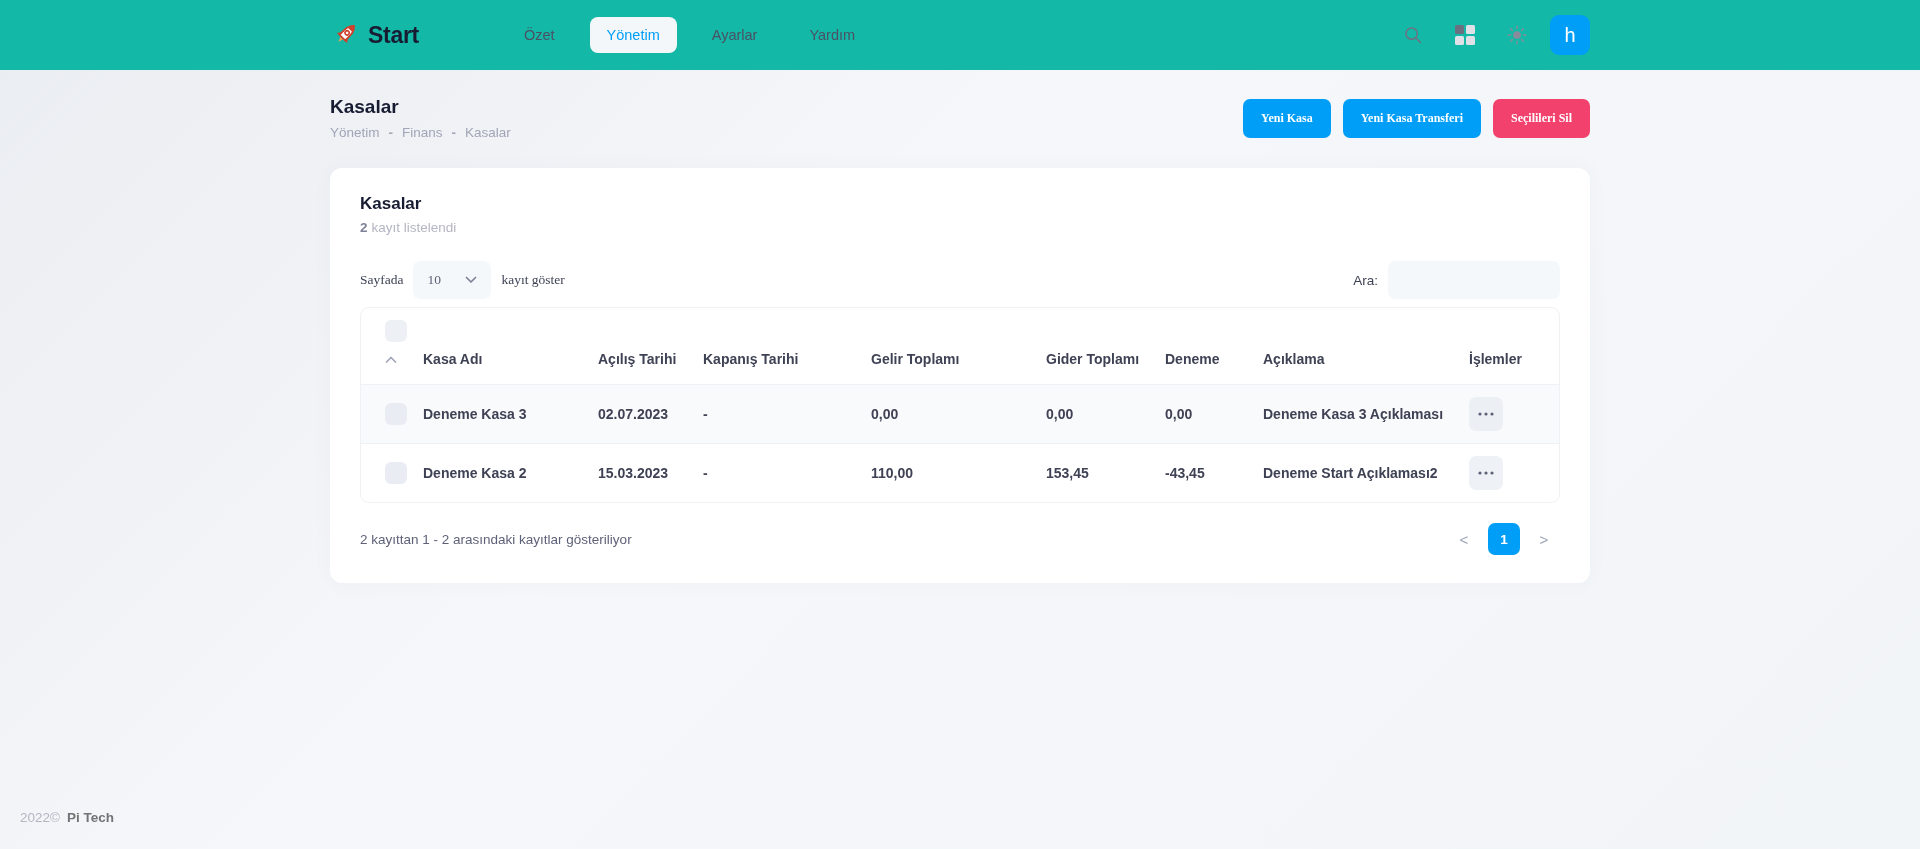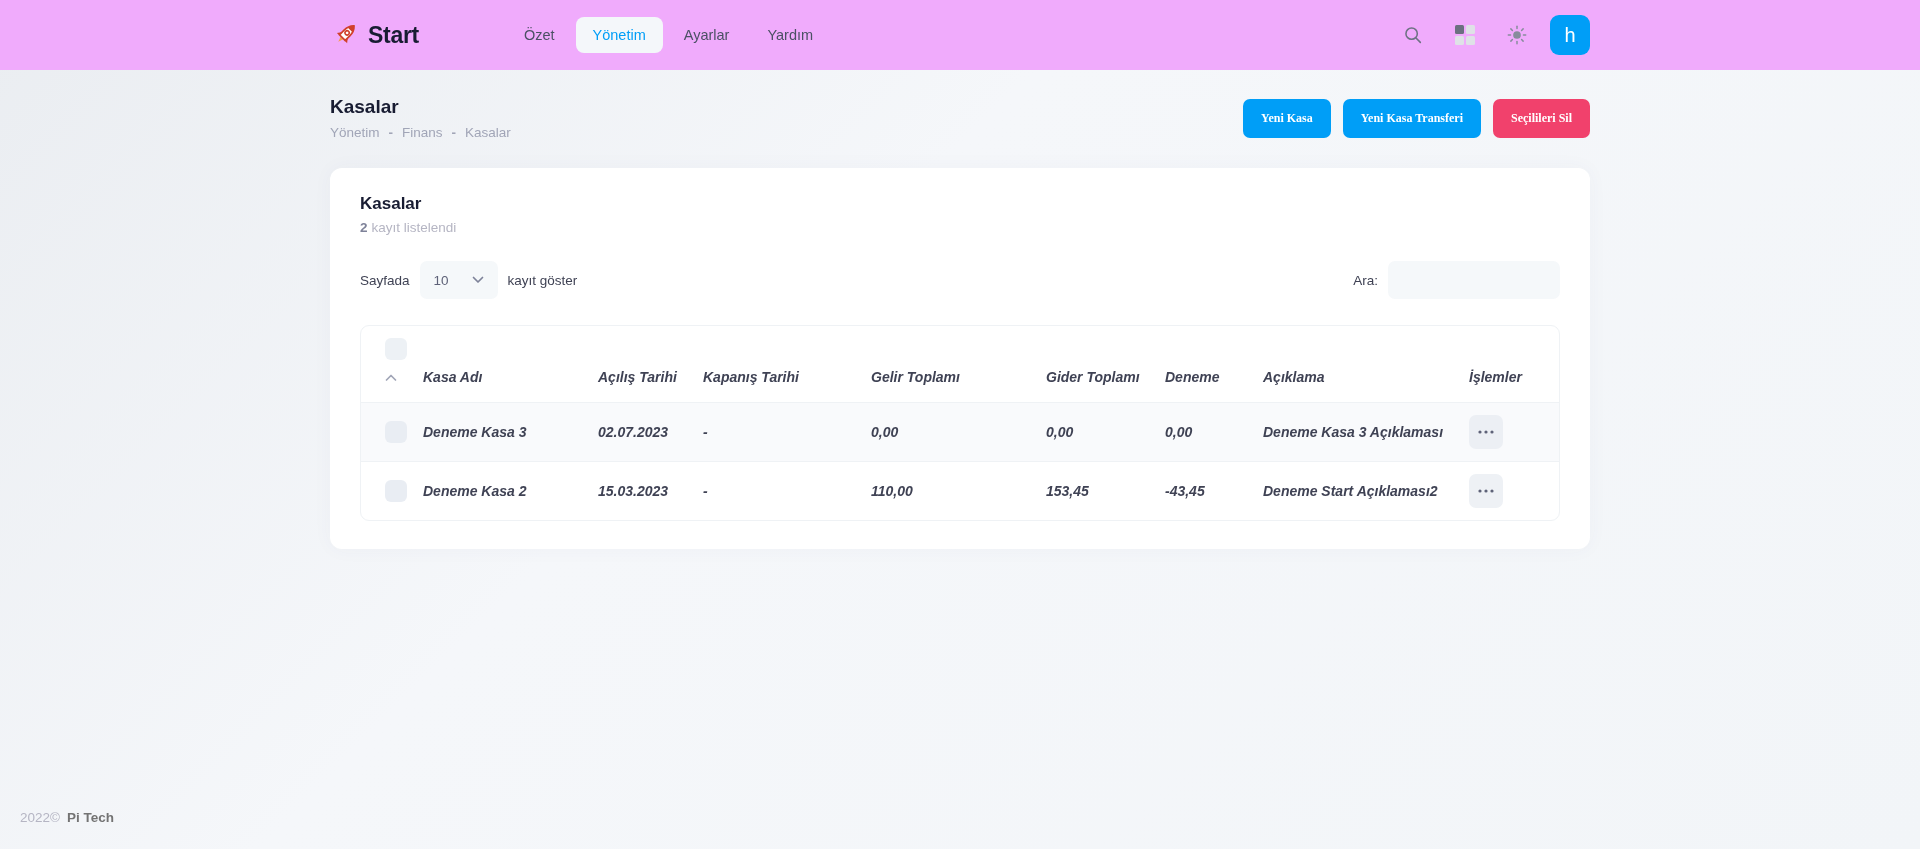--- a/index.html
+++ b/index.html
@@ -7,25 +7,25 @@
   body {
     font-family:"Liberation Sans","DejaVu Sans",sans-serif;
     background:linear-gradient(135deg,#eaedf1 0%,#f5f7fa 40%,#f2f5f8 100%);
     color:#3f4254;
     display:flex; flex-direction:column;
     overflow:hidden;
   }
   .container { width:1260px; margin:0 auto; }
 
   
-  .topbar { background:#f0abfc; height:70px; flex:0 0 auto; }
+  .topbar { background:#14b8a6; height:70px; flex:0 0 auto; }
   .topbar .container { height:70px; display:flex; align-items:center; }
   .brand { display:flex; align-items:center; gap:8px; cursor:pointer; }
   .brand-text { font-size:23px; font-weight:700; color:#181c32; letter-spacing:-0.3px; }
-  .nav { display:flex; align-items:center; margin-left:88px; gap:4px; }
+  .nav { display:flex; align-items:center; margin-left:88px; gap:18px; }
   .nav-item { font-size:14.5px; color:#4b5064; padding:10px 17px; border-radius:8px; cursor:pointer; }
   .nav-item.active { background:#f4f7fa; color:#009ef7; font-weight:500; }
   .topbar-right { margin-left:auto; display:flex; align-items:center; gap:14px; }
   .icon-btn { width:38px; height:38px; display:flex; align-items:center; justify-content:center;
               border-radius:8px; cursor:pointer; }
   .avatar { width:40px; height:40px; border-radius:9px; background:#009ef7; color:#fff;
             display:flex; align-items:center; justify-content:center;
             font-size:20px; font-weight:500; cursor:pointer; }
 
   
@@ -42,32 +42,32 @@
   .btn-danger  { background:#f1416c; }
 
   
   .card { background:#ffffff; border-radius:12px; margin-top:28px; padding:26px 30px 28px 30px;
           box-shadow:0 0 20px 0 rgba(76,87,125,0.04); }
   .card-title { font-size:17px; font-weight:700; color:#181c32; }
   .card-subtitle { margin-top:6px; font-size:13.5px; color:#b5b5c3; }
   .card-subtitle .count { color:#7e8299; font-weight:700; margin-right:4px; }
 
   .controls { margin-top:26px; display:flex; align-items:center; }
-  .control-left { display:flex; align-items:center; gap:10px; font-size:13.5px; color:#3f4254; }
+  .control-left { display:flex; align-items:center; gap:10px; font-size:13.5px; color:#3f4254;font-family:Liberation Serif, serif; }
   .select-box { background:#f5f8fa; border-radius:7px; height:38px; min-width:78px;
                 display:flex; align-items:center; justify-content:space-between;
                 padding:0 14px; gap:12px; color:#5e6278; font-size:13.5px; cursor:pointer; }
   .control-right { margin-left:auto; display:flex; align-items:center; gap:10px;
                    font-size:13.5px; color:#3f4254; }
   .search-input { background:#f5f8fa; border:none; outline:none; border-radius:7px;
                   height:38px; width:172px; padding:0 12px; font-family:inherit;
                   font-size:13.5px; color:#3f4254; }
 
   
-  .table-wrap { margin-top:26px; border:1px solid #eff2f5; border-radius:9px; overflow:hidden;font-style:italic; }
+  .table-wrap { margin-top:8px; border:1px solid #eff2f5; border-radius:9px; overflow:hidden; }
   table { width:100%; border-collapse:collapse; table-layout:fixed; }
   th, td { text-align:left; font-size:14px; }
   thead th { height:76px; vertical-align:bottom; padding-bottom:17px;
              font-weight:700; color:#3f4254; position:relative; }
   tbody td { height:59px; font-weight:700; color:#3f4254; }
   tbody tr { border-top:1px solid #eff2f5; }
   tbody tr.stripe { background:#f9fafc; }
   .checkbox { width:22px; height:22px; border-radius:6px; background:#e9edf3; cursor:pointer; }
   th .checkbox { position:absolute; top:12px; left:24px; background:#edf1f5; }
   .cell-check { padding-left:24px; }
@@ -278,20 +278,28 @@
                         <circle cx="14" cy="2" r="1.6" fill="#5e6278"></circle>
                       </svg>
                   </span>
                 </button>
               </td>
             </tr>
           </tbody>
         </table>
       </div>
 
+      <div class="card-footer">
+        <div class="records-info">2 kayıttan 1 - 2 arasındaki kayıtlar gösteriliyor</div>
+        <div class="pagination">
+          <div class="page-link arrow">&lt;</div>
+          <div class="page-link active">1</div>
+          <div class="page-link arrow">&gt;</div>
+        </div>
+      </div>
     </div>
   </div>
 </div>
 
 <footer class="page-footer">
   <div class="container">
     <span class="footer-year">2022©</span>
     <span class="footer-company">Pi Tech</span>
   </div>
 </footer>

